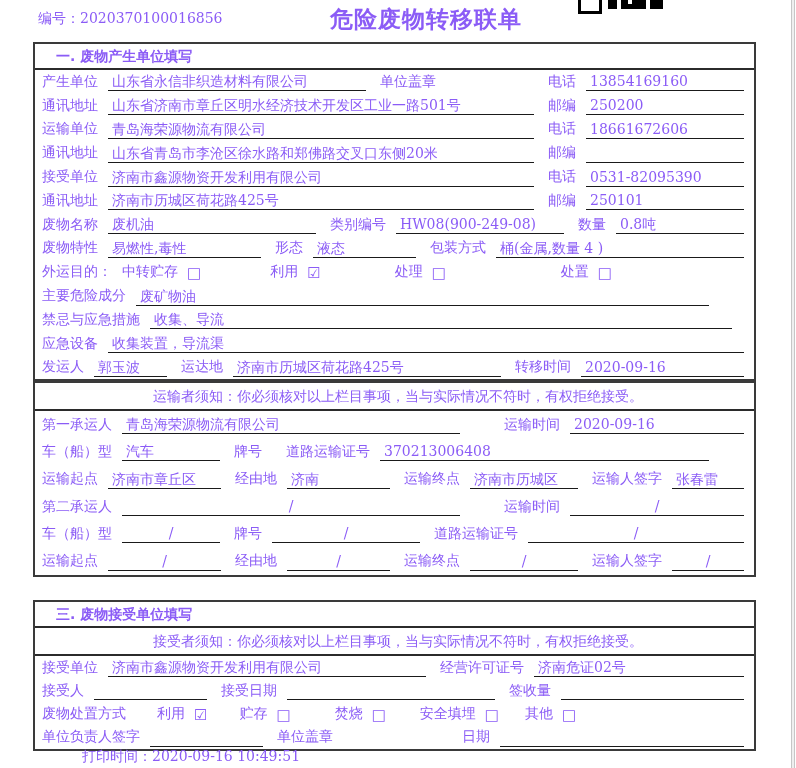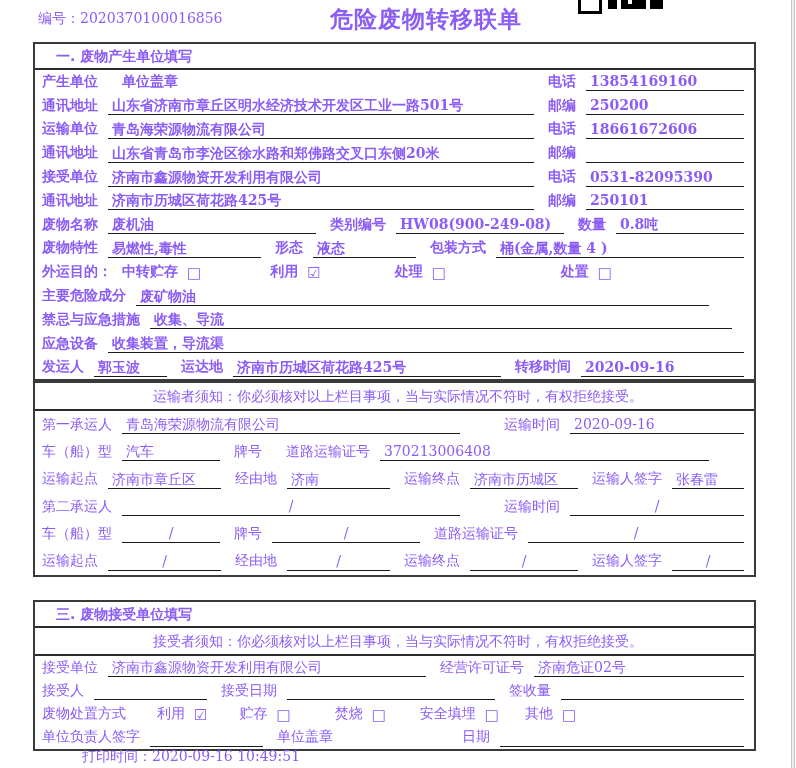--- a/index.html
+++ b/index.html
@@ -32,21 +32,21 @@
   .sec1{top:42px;}
   .sec2{top:381px;}
   .sec3{top:600px;}
   .sec-title{
     height:24px;line-height:24px;padding-left:21px;font-weight:bold;font-size:14px;
     font-family:"DejaVu Sans","Liberation Sans",sans-serif;border-bottom:2px solid #2b2b2b;
   }
   .notice{height:26px;line-height:26px;padding-left:7px;border-bottom:2px solid #2b2b2b;white-space:nowrap;text-align:center;}
 
   .row{display:flex;align-items:center;padding:0 10px 0 7px;white-space:nowrap;}
-  .sec1 .row{height:23.8px;font-weight:bold;}
+  .sec1 .row{height:23.8px;}
   .sec2 .row{height:27.3px;}
   .sec3 .row{height:23.2px;}
   .lbl{margin-right:10px;margin-left:14px;flex:0 0 auto;}
   .row .lbl:first-child{margin-left:0;}
   .val{
     border-bottom:1px solid #1a1a1a;height:18px;line-height:18px;
     padding:0 4px;flex:0 0 auto;overflow:hidden;
   }
   .fx{flex:1 1 auto;}
   .ctr{text-align:center;}
@@ -78,20 +78,21 @@
       <i class="qc"></i>
       <i class="qe"></i>
       <i class="qd"></i>
     </div>
 
   <div class="sec sec1">
     <div class="sec-title">一. 废物产生单位填写</div>
 
     <div class="row">
       <span class="lbl">产生单位</span>
+      <span class="val w250">山东省永信非织造材料有限公司</span>
       <span class="lbl">单位盖章</span>
       <span class="sp"></span>
       <span class="lbl">电话</span>
       <span class="val w150">13854169160</span>
     </div>
 
     <div class="row">
       <span class="lbl">通讯地址</span>
       <span class="val fx">山东省济南市章丘区明水经济技术开发区工业一路501号</span>
       <span class="lbl">邮编</span>

